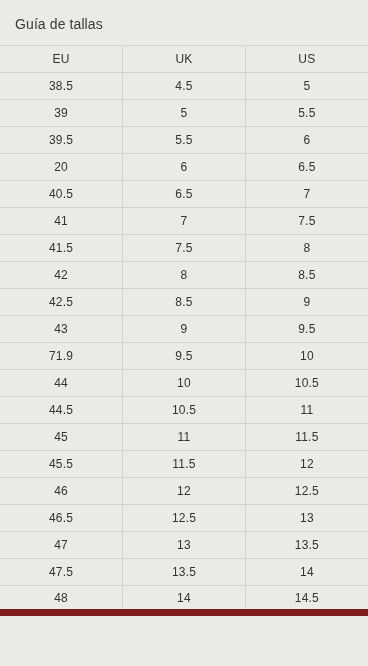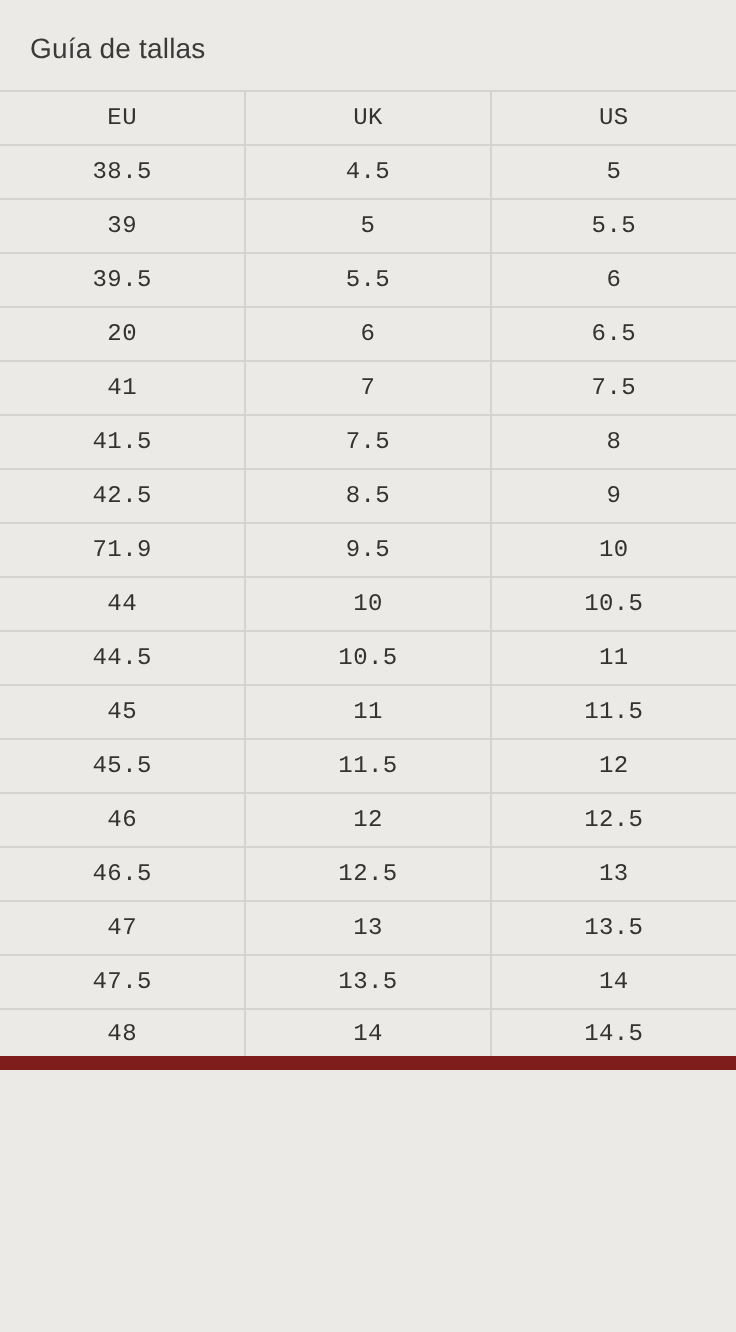--- a/index.html
+++ b/index.html
@@ -27,21 +27,20 @@
     color: #3a3a3a;
     padding: 17px 0 0 15px;
     letter-spacing: 0.1px;
     white-space: nowrap;
   }
   .size-table {
     width: 368px;
     border-collapse: collapse;
     table-layout: fixed;
     margin-top: 14px;
-    font-family: Liberation Mono, monospace;
   }
   .size-table col.c-eu,
   .size-table col.c-uk,
   .size-table col.c-us {
     width: 122.667px;
   }
   .size-table th,
   .size-table td {
     height: 27px;
     box-sizing: border-box;
@@ -100,33 +99,48 @@
           <td>39.5</td>
           <td>5.5</td>
           <td>6</td>
         </tr>
         <tr>
           <td>20</td>
           <td>6</td>
           <td>6.5</td>
         </tr>
         <tr>
+          <td>40.5</td>
+          <td>6.5</td>
+          <td>7</td>
+        </tr>
+        <tr>
           <td>41</td>
           <td>7</td>
           <td>7.5</td>
         </tr>
         <tr>
           <td>41.5</td>
           <td>7.5</td>
           <td>8</td>
         </tr>
         <tr>
+          <td>42</td>
+          <td>8</td>
+          <td>8.5</td>
+        </tr>
+        <tr>
           <td>42.5</td>
           <td>8.5</td>
           <td>9</td>
+        </tr>
+        <tr>
+          <td>43</td>
+          <td>9</td>
+          <td>9.5</td>
         </tr>
         <tr>
           <td>71.9</td>
           <td>9.5</td>
           <td>10</td>
         </tr>
         <tr>
           <td>44</td>
           <td>10</td>
           <td>10.5</td>

